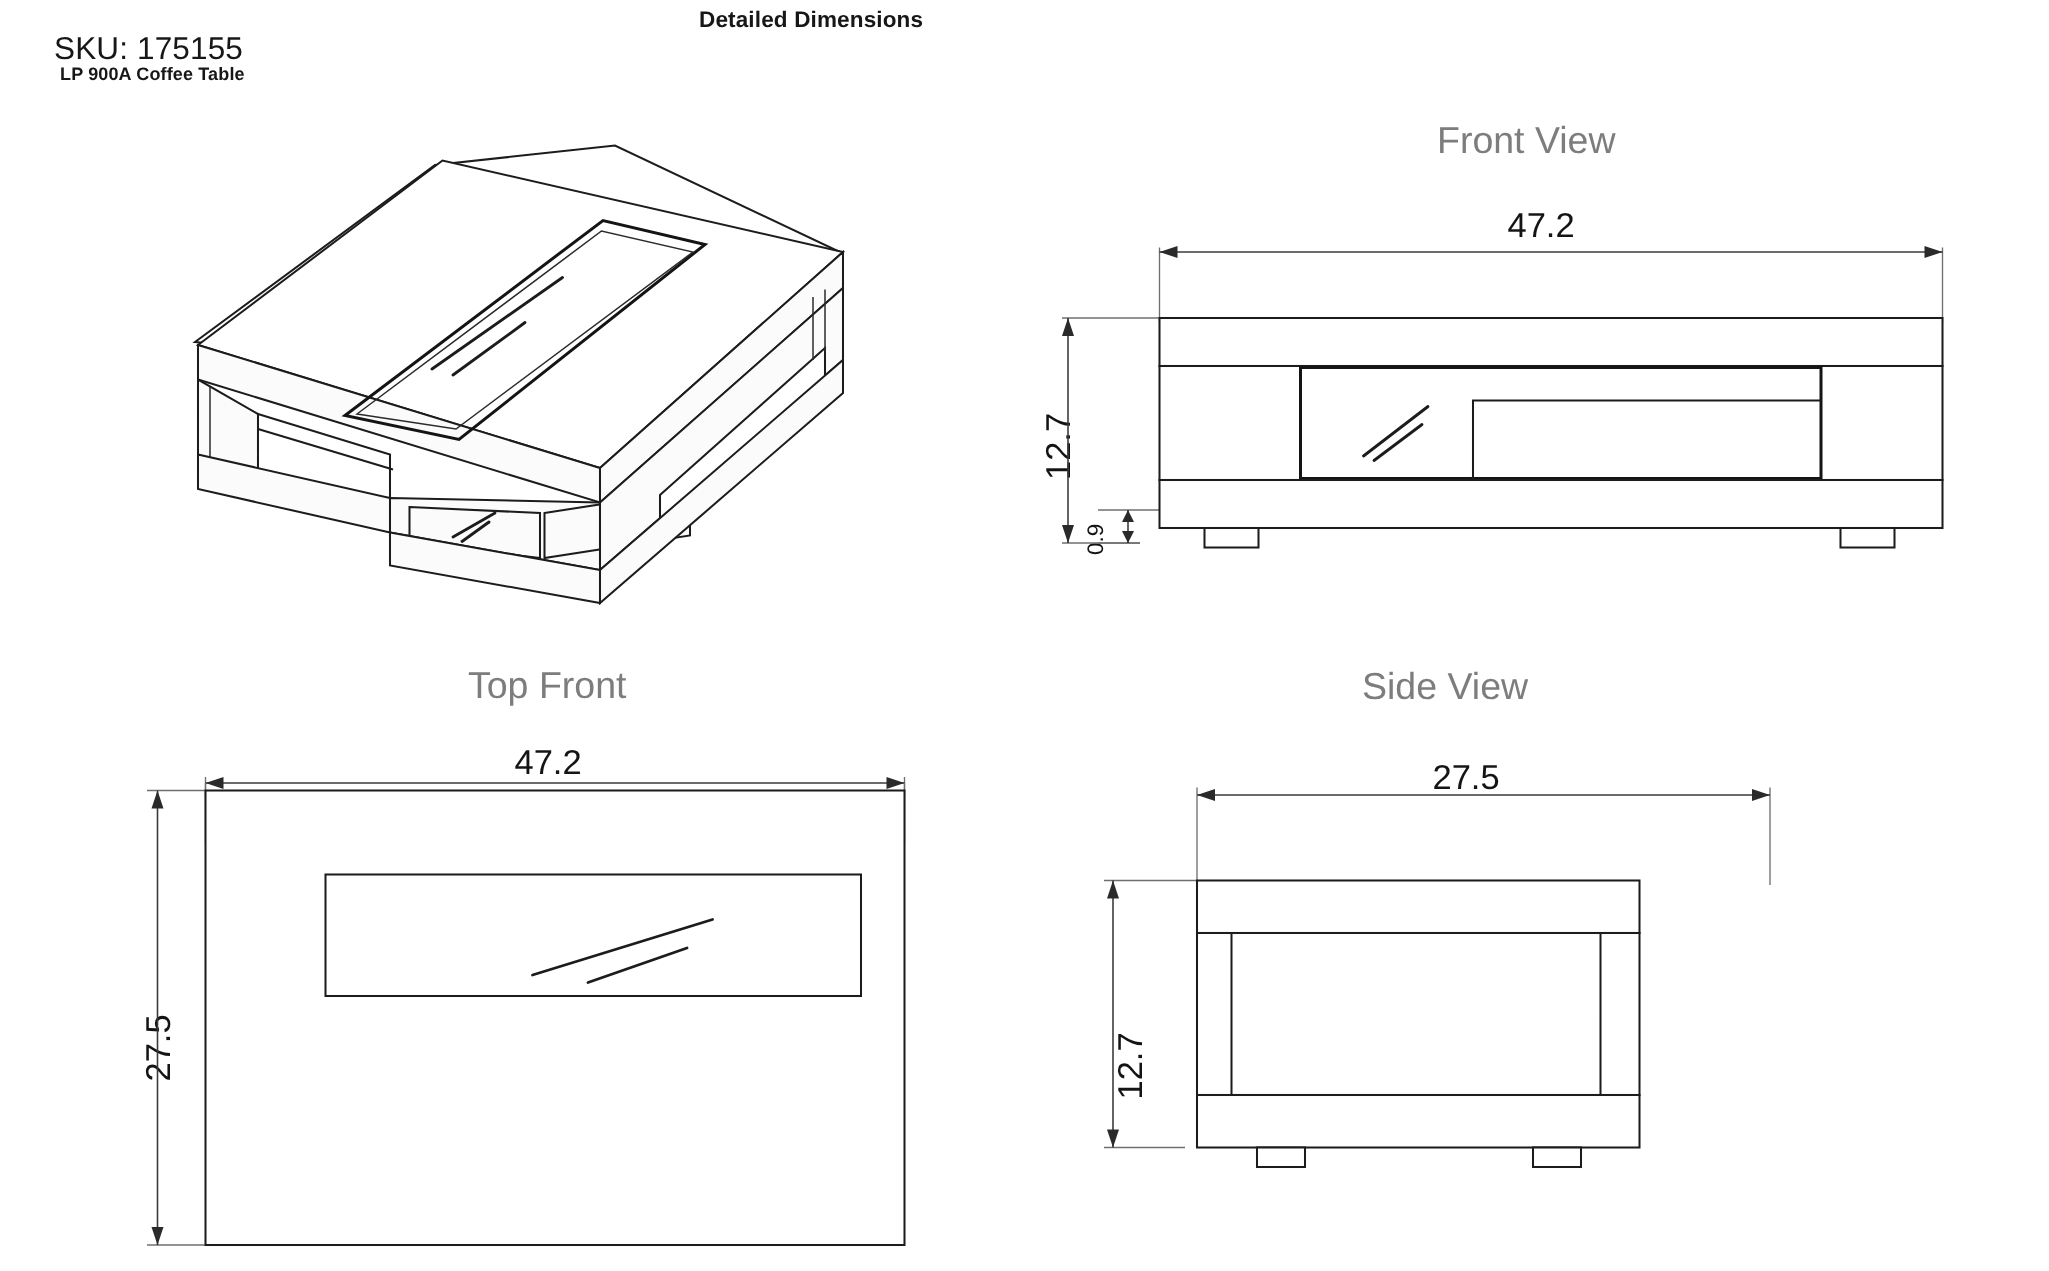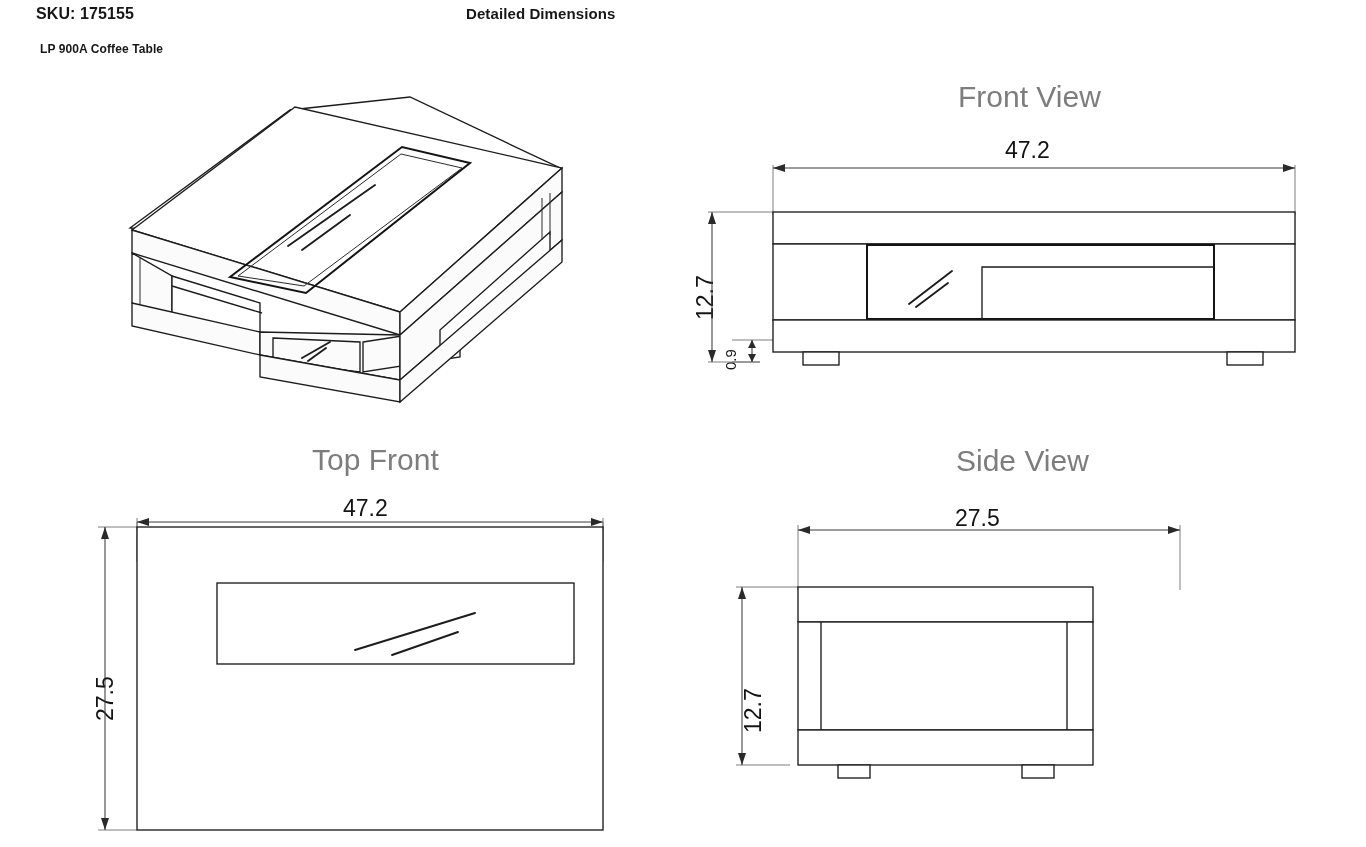--- a/index.html
+++ b/index.html
@@ -12,51 +12,51 @@
     height: 847px;
     position: relative;
     font-family: "Liberation Sans", sans-serif;
     color: #1a1a1a;
     overflow: hidden;
   }
   .abs { position: absolute; }
 
   
   #sku-text {
-    left: 36px; top: 5px;
-    font-size: 16px;
-    font-weight: 700;
+    left: 36px; top: 21px;
+    font-size: 21px;
+    font-weight: 400;
     letter-spacing: 0.1px;
     color: #171717;
   }
   #doc-title {
     left: 466px; top: 5px;
     font-size: 15px;
     font-weight: 700;
     letter-spacing: 0.1px;
     color: #171717;
   }
   #product-name {
     left: 40px; top: 42px;
     font-size: 12px;
     font-weight: 700;
     letter-spacing: 0.1px;
     color: #171717;
   }
 
   
   .view-title {
-    font-size: 30px;
+    font-size: 25px;
     color: #7d7d7d;
     font-weight: 400;
     white-space: nowrap;
   }
   #front-view-title { left: 958px; top: 80px; }
   #top-view-title   { left: 312px; top: 443px; }
-  #side-view-title  { left: 908px; top: 444px; margin-left: 48px; }
+  #side-view-title  { left: 908px; top: 444px; }
 
   
   .dim-label {
     font-size: 23px;
     color: #141414;
     font-weight: 400;
     white-space: nowrap;
   }
   .dim-label.vert {
     transform: rotate(-90deg);

